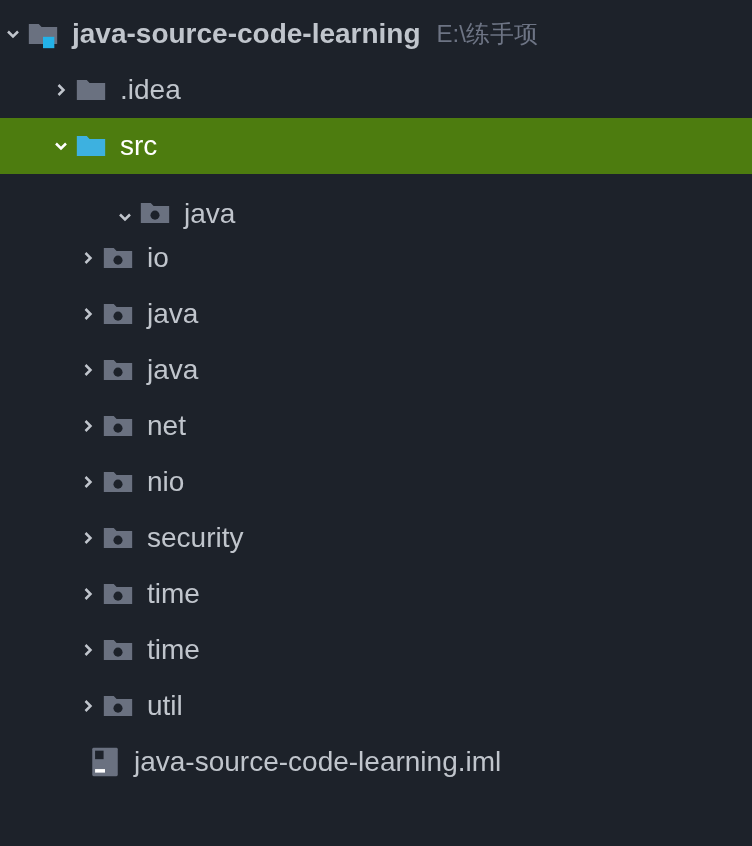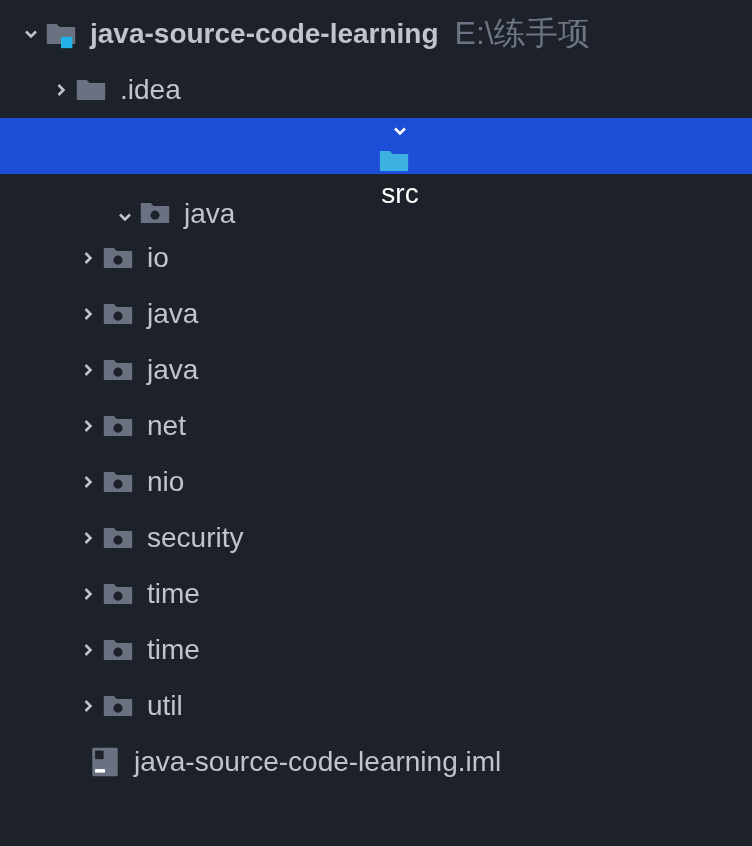--- a/index.html
+++ b/index.html
@@ -18,23 +18,22 @@
       padding-top: 6px;
     }
     .tree-row {
       display: flex;
       align-items: center;
       height: 56px;
       cursor: pointer;
       white-space: nowrap;
     }
     .tree-row.selected {
-      background: #1d4ed8;
+      background: #4d7c0f;
       color: #ffffff;
-      flex-direction: column;
     }
     .chevron {
       width: 26px;
       height: 26px;
       display: flex;
       align-items: center;
       justify-content: center;
       flex-shrink: 0;
     }
     .chevron svg {
@@ -49,23 +48,23 @@
       justify-content: center;
       margin-right: 12px;
       flex-shrink: 0;
     }
     .label {
       flex: 0 0 auto;
     }
     .path-label {
       color: #6d7484;
       margin-left: 16px;
-      font-size: 32px;
-    }
-    .indent-0 { padding-left: 18px; }
+      font-size: 24px;
+    }
+    .indent-0 { }
     .indent-1 { padding-left: 48px; }
     .indent-2 { padding-left: 112px; align-items: flex-end; }
     .indent-3 { padding-left: 75px; }
     .root-label { font-weight: 600; }
     .file-icon-wrap { margin-left: 40px; }
   </style>
 </head>
 <body>
 
 <div class="tree-row indent-0">

